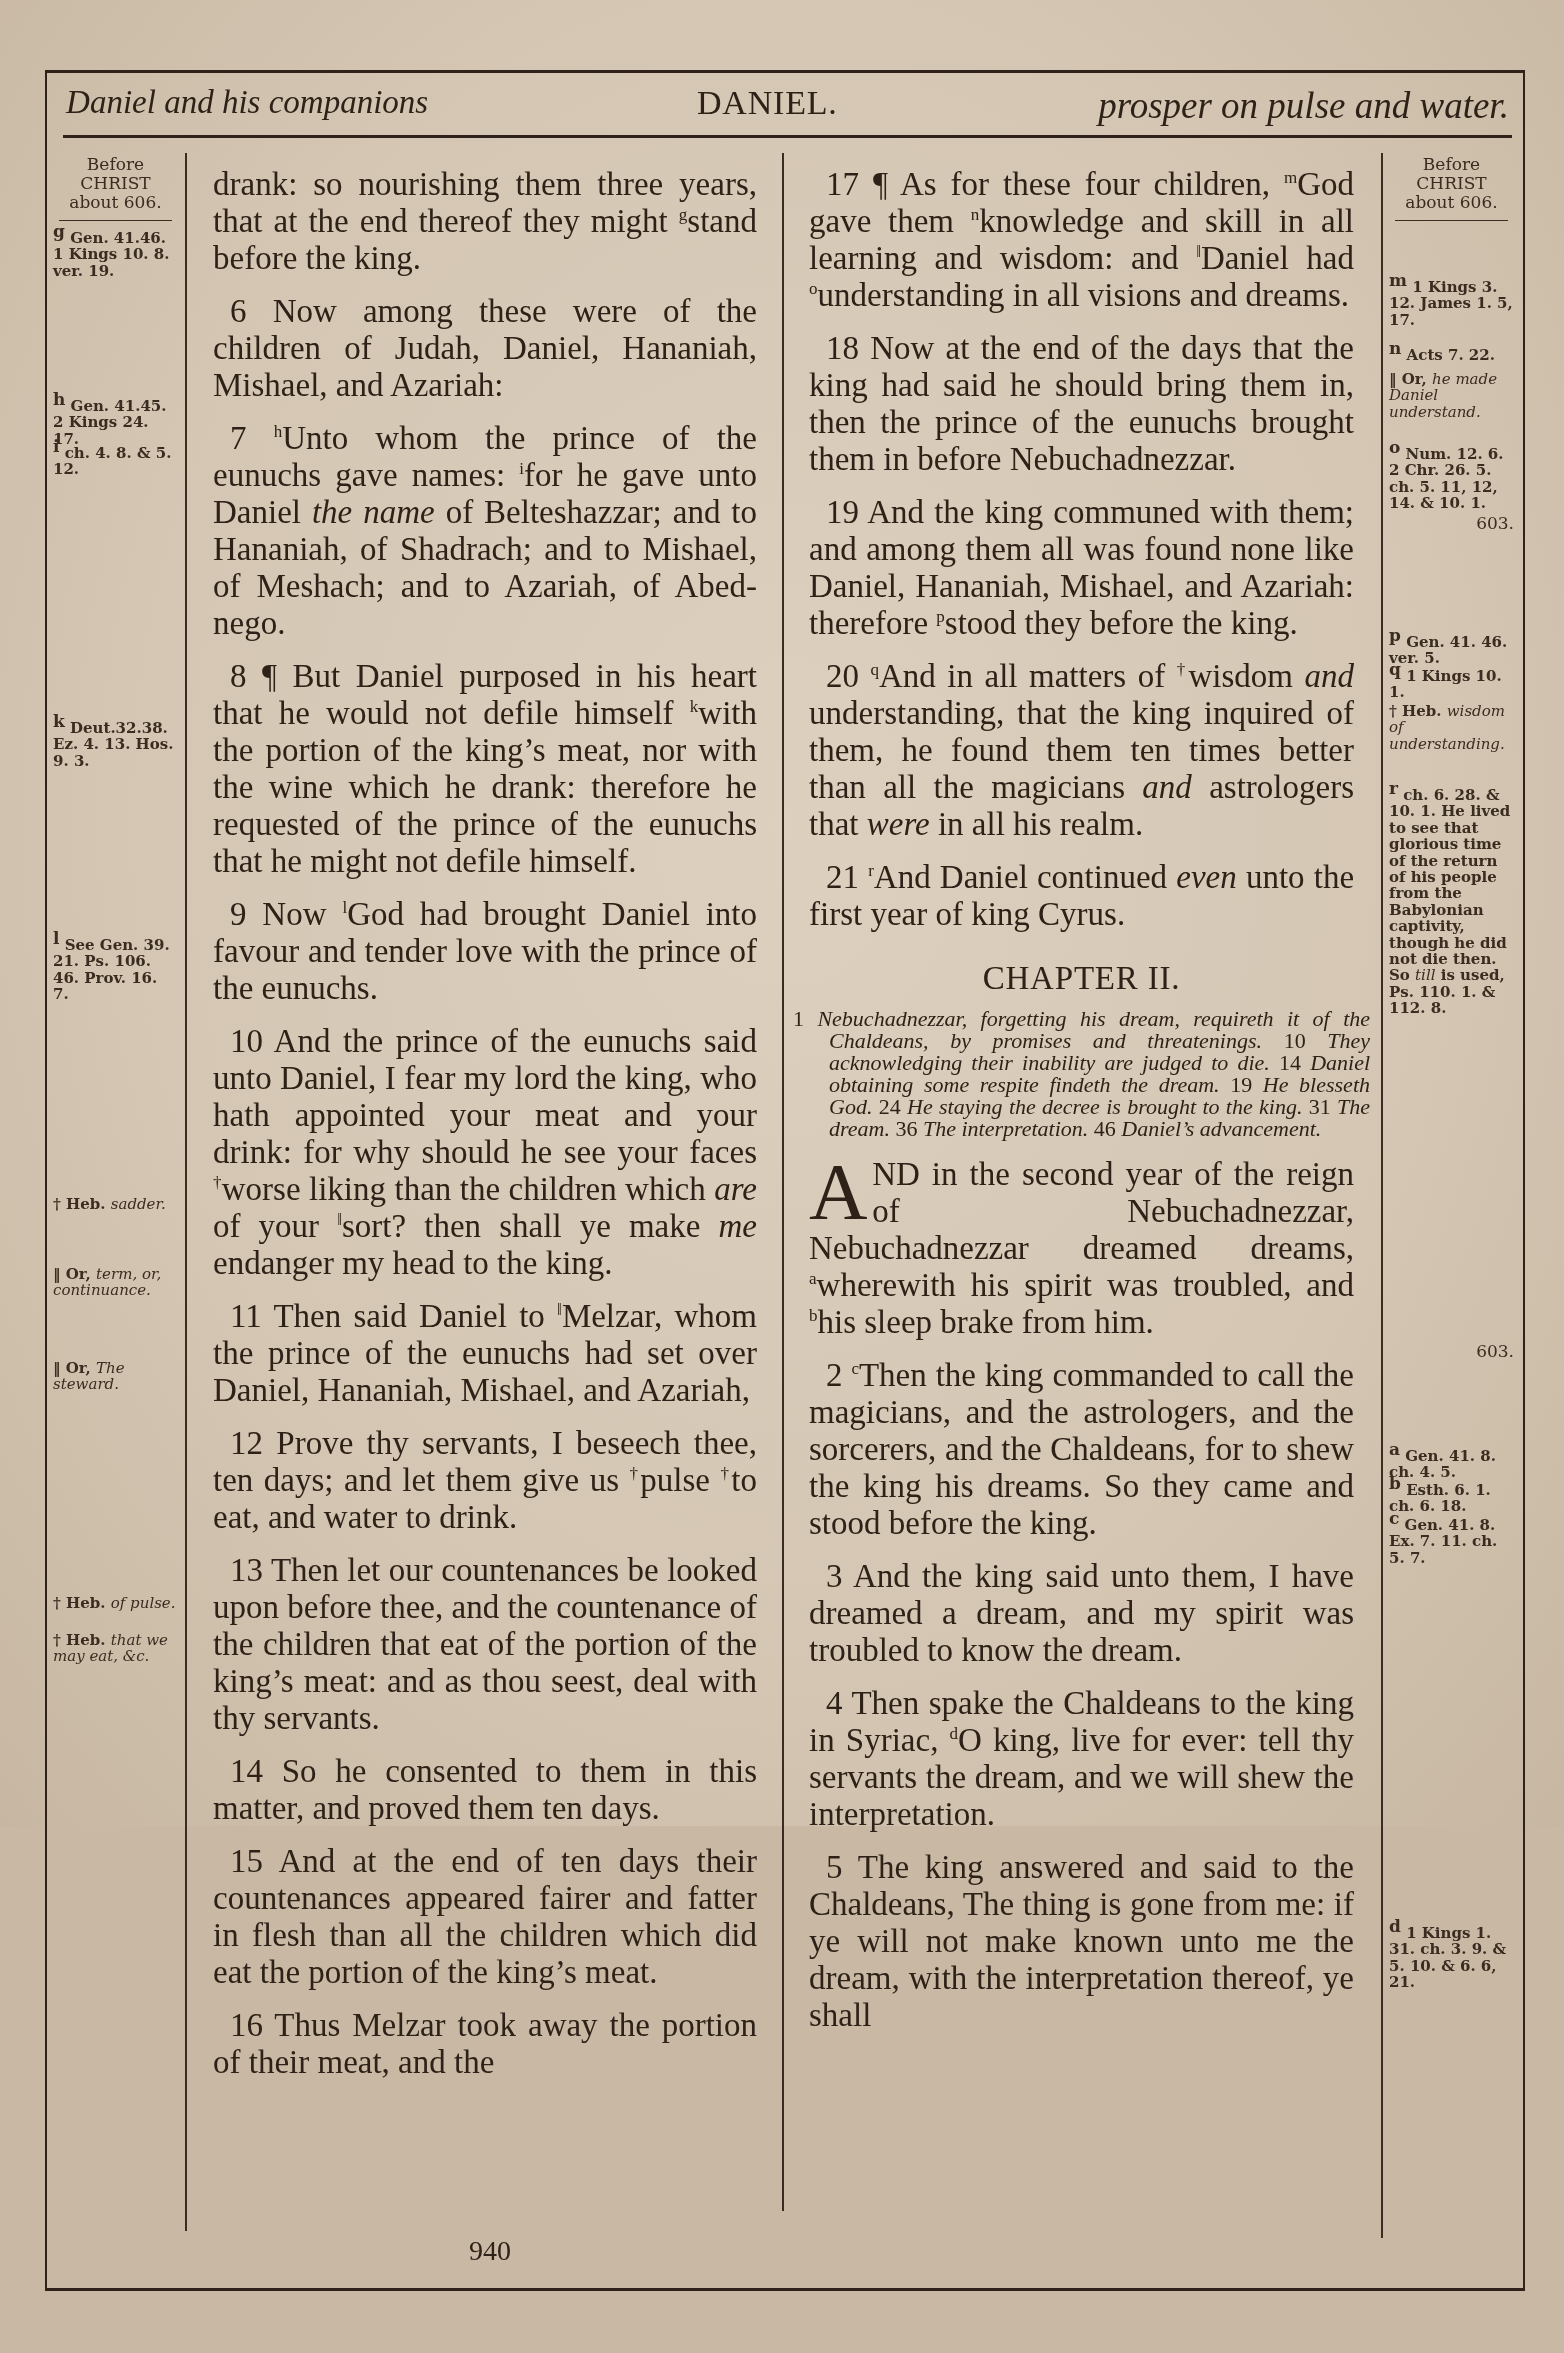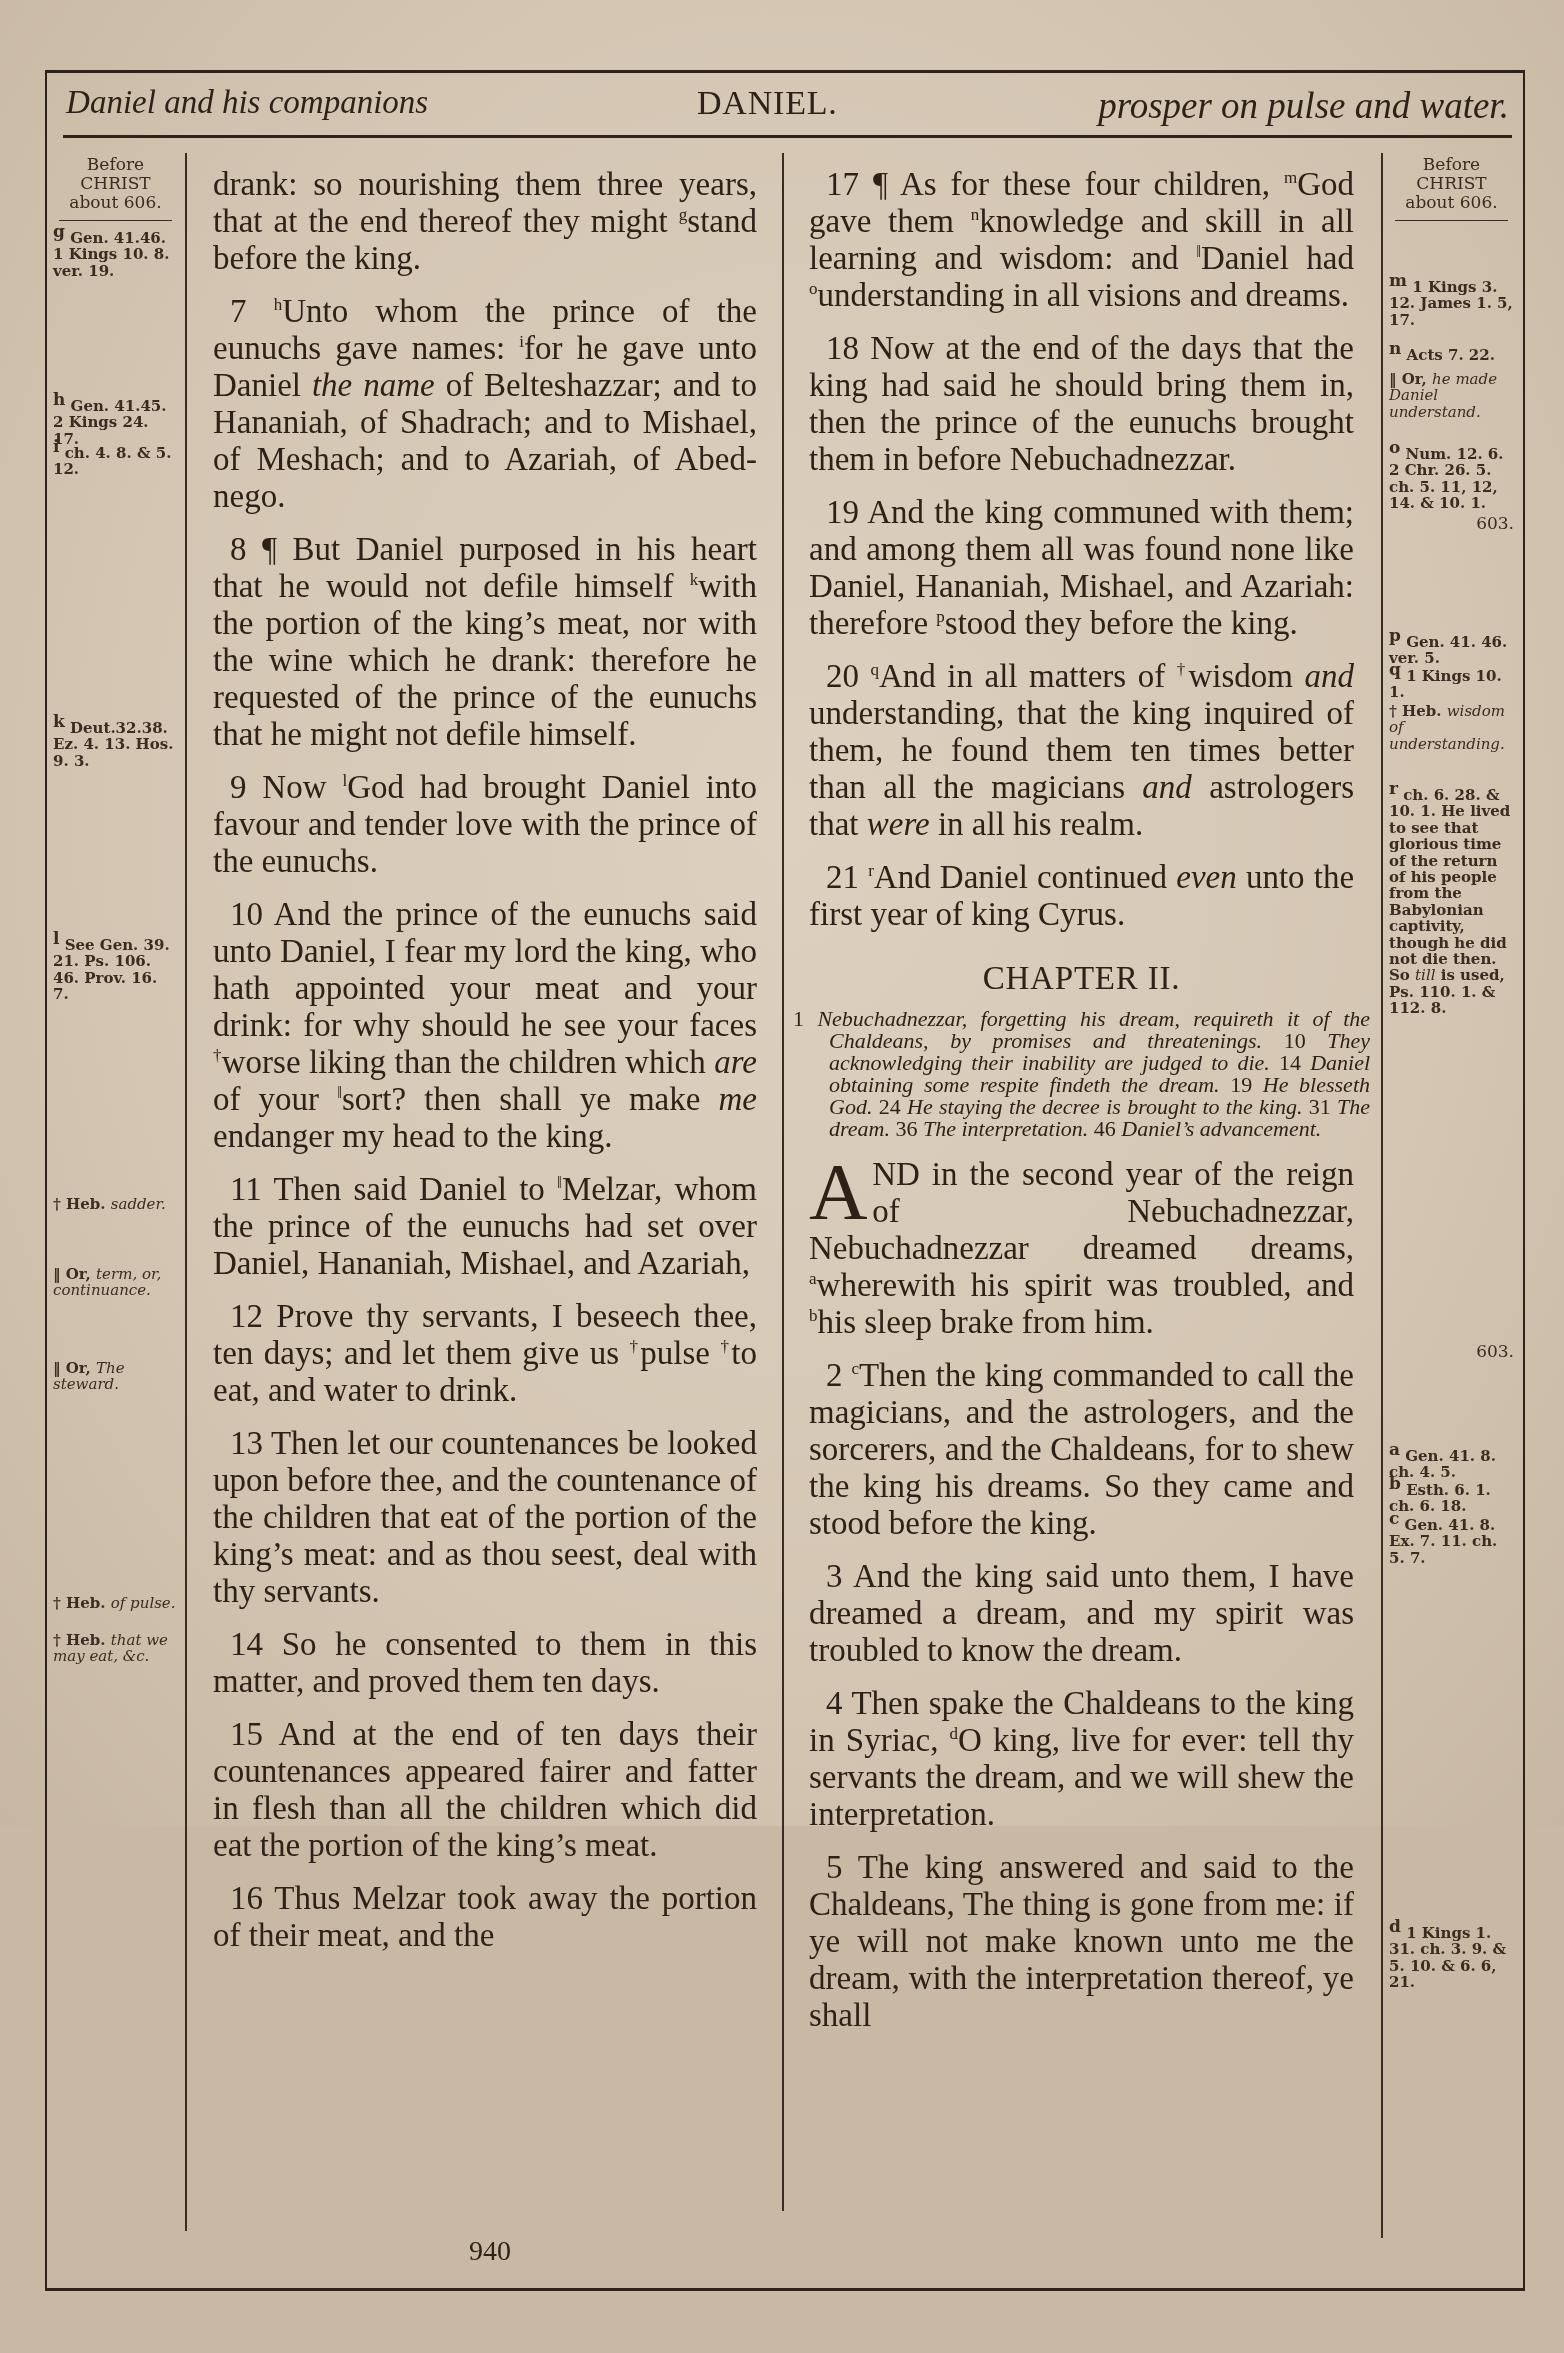--- a/index.html
+++ b/index.html
@@ -63,20 +63,21 @@
     <div class="note" style="top:782px;"><sup>l</sup> <span>See Gen. 39. 21. Ps. 106. 46. Prov. 16. 7.</span></div>
     <div class="note" style="top:1041px;"><span>†</span> <span>Heb.</span> <i>sadder.</i></div>
     <div class="note" style="top:1111px;"><span>‖</span> <span>Or,</span> <i>term, or, continuance.</i></div>
     <div class="note" style="top:1205px;"><span>‖</span> <span>Or,</span> <i>The steward.</i></div>
     <div class="note" style="top:1440px;"><span>†</span> <span>Heb.</span> <i>of pulse.</i></div>
     <div class="note" style="top:1477px;"><span>†</span> <span>Heb.</span> <i>that we may eat, &amp;c.</i></div>
   </div>
 
   <div class="col" style="left:197px;top:150px;width:576px;">
     <p class="cont"><span>drank: so nourishing them three years, that at the end thereof they might</span> <sup>g</sup><span>stand before the king.</span></p>
+    <p><span>6 Now among these were of the children of Judah, Daniel, Hananiah, Mishael, and Azariah:</span></p>
     <p><span>7</span> <sup>h</sup><span>Unto whom the prince of the eunuchs gave names:</span> <sup>i</sup><span>for he gave unto Daniel</span> <i>the name</i> <span>of Belteshazzar; and to Hananiah, of Shadrach; and to Mishael, of Meshach; and to Azariah, of Abed-nego.</span></p>
     <p><span>8 ¶ But Daniel purposed in his heart that he would not defile himself</span> <sup>k</sup><span>with the portion of the king’s meat, nor with the wine which he drank: therefore he requested of the prince of the eunuchs that he might not defile himself.</span></p>
     <p><span>9 Now</span> <sup>l</sup><span>God had brought Daniel into favour and tender love with the prince of the eunuchs.</span></p>
     <p><span>10 And the prince of the eunuchs said unto Daniel, I fear my lord the king, who hath appointed your meat and your drink: for why should he see your faces</span> <sup>†</sup><span>worse liking than the children which</span> <i>are</i> <span>of your</span> <sup>‖</sup><span>sort? then shall ye make</span> <i>me</i> <span>endanger my head to the king.</span></p>
     <p><span>11 Then said Daniel to</span> <sup>‖</sup><span>Melzar, whom the prince of the eunuchs had set over Daniel, Hananiah, Mishael, and Azariah,</span></p>
     <p><span>12 Prove thy servants, I beseech thee, ten days; and let them give us</span> <sup>†</sup><span>pulse</span> <sup>†</sup><span>to eat, and water to drink.</span></p>
     <p><span>13 Then let our countenances be looked upon before thee, and the countenance of the children that eat of the portion of the king’s meat: and as thou seest, deal with thy servants.</span></p>
     <p><span>14 So he consented to them in this matter, and proved them ten days.</span></p>
     <p><span>15 And at the end of ten days their countenances appeared fairer and fatter in flesh than all the children which did eat the portion of the king’s meat.</span></p>
     <p><span>16 Thus Melzar took away the portion of their meat, and the</span></p>

